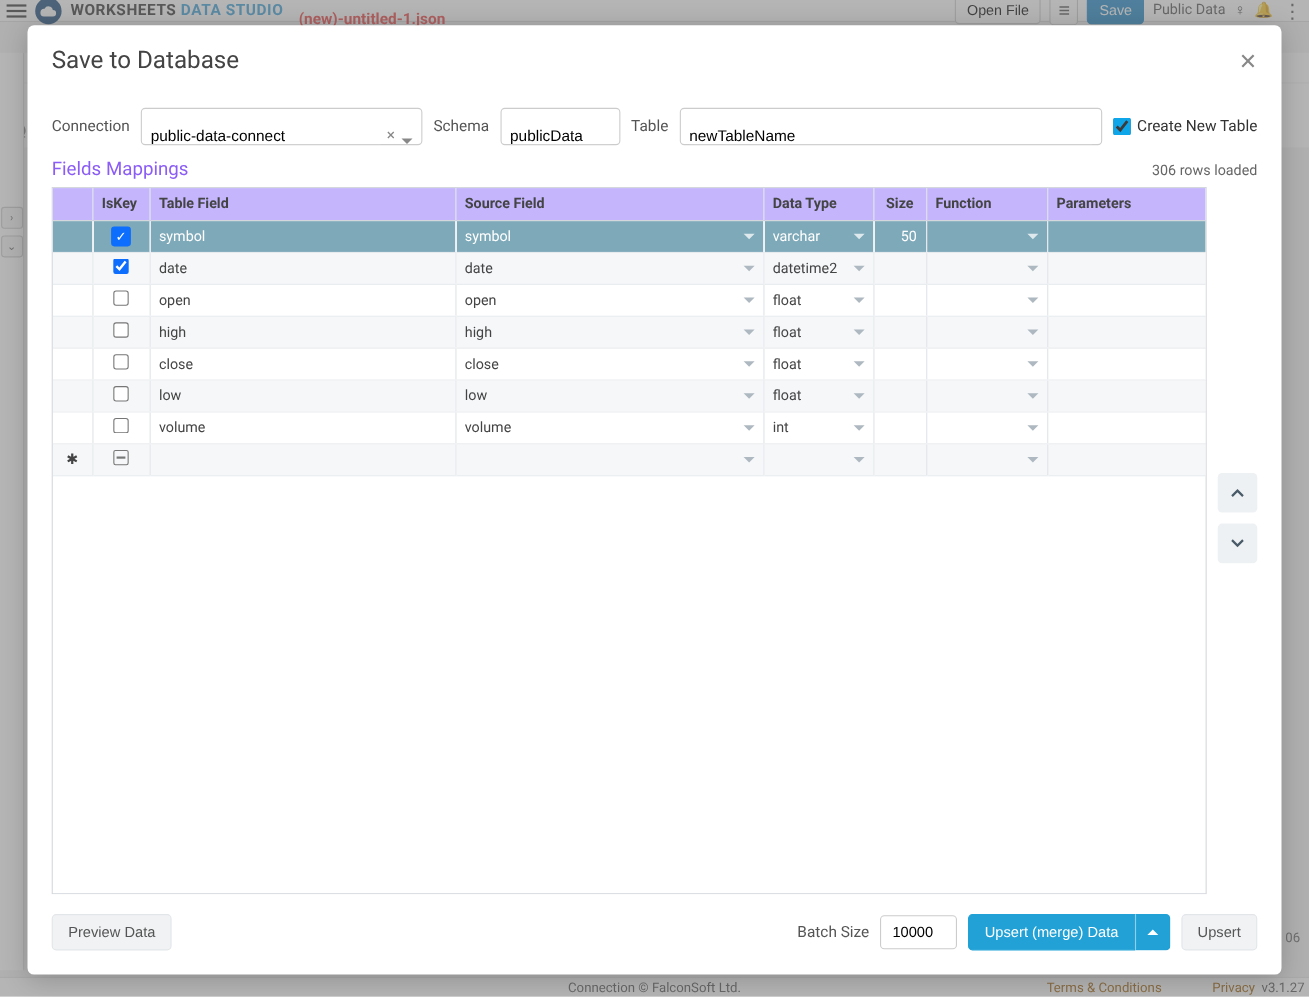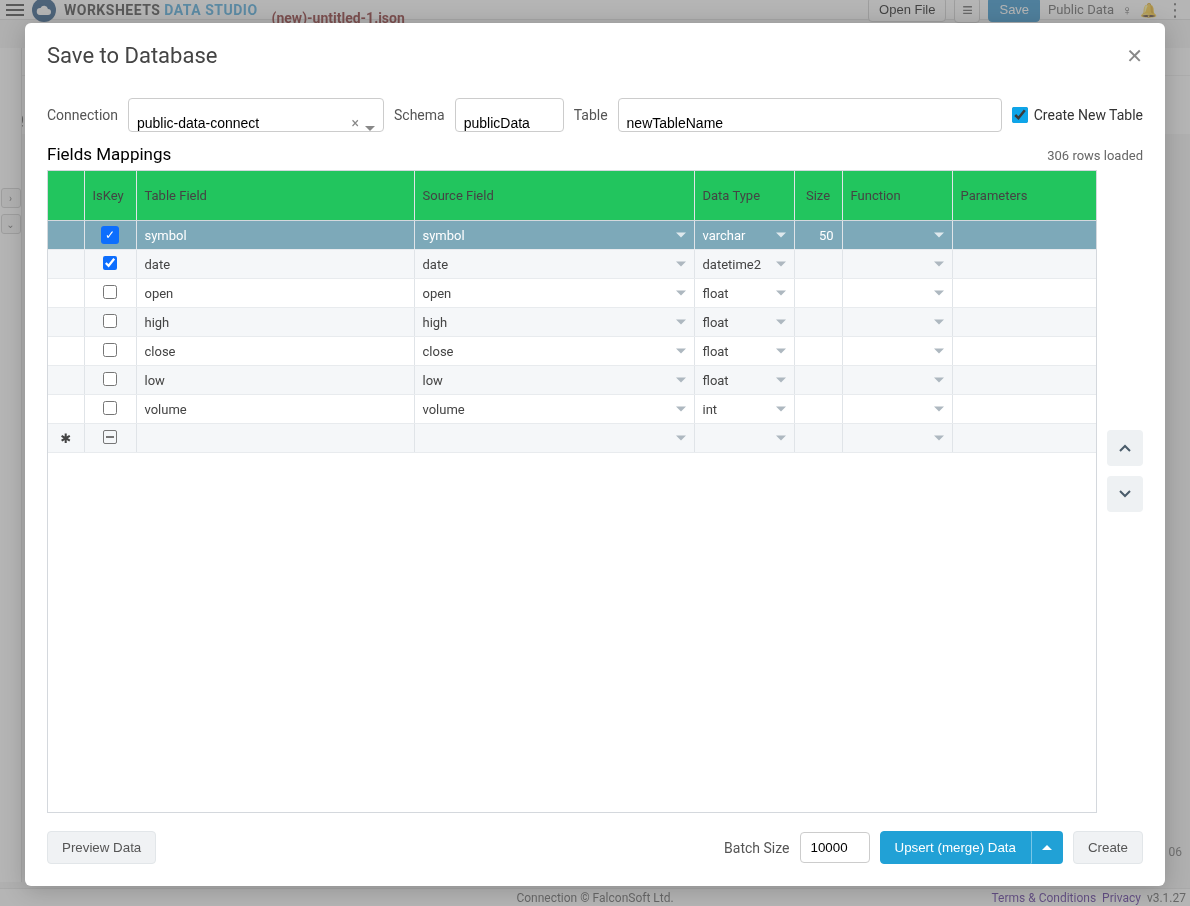--- a/index.html
+++ b/index.html
@@ -7,62 +7,62 @@
 
     
     .bg-app { position: absolute; inset: 0; background: #f4f4f4; }
     .bg-topbar { height: 20px; background: #fff; border-bottom: 1px solid #ddd; display: flex; align-items: center; padding: 0 6px; gap: 8px; }
     .hamburger { display: inline-flex; flex-direction: column; gap: 3px; }
     .hamburger span { display: block; width: 18px; height: 2px; background: #333; }
     .cloud-icon { width: 24px; height: 24px; border-radius: 50%; background: #1a4a7a; display: inline-flex; align-items: center; justify-content: center; }
     .cloud-icon svg { display: block; }
     .brand { font-weight: bold; letter-spacing: .5px; color: #333; }
     .brand .accent { color: #3aa0d8; }
-    .filename { font-weight: bold; color: #7f1d1d; margin-left: 6px; margin-top: 16px; }
+    .filename { font-weight: bold; color: #ef4444; margin-left: 6px; margin-top: 16px; }
     .top-right { margin-left: auto; display: flex; align-items: center; gap: 8px; }
     .btn { border: 1px solid #ccc; background: #fff; border-radius: 4px; padding: 4px 10px; font-size: 13px; cursor: pointer; }
     .btn-primary { background: #1e88c7; color: #fff; border-color: #1e88c7; }
     .icon-btn { border: 1px solid #ccc; background: #fff; border-radius: 4px; width: 26px; height: 26px; display: inline-flex; align-items: center; justify-content: center; cursor: pointer; }
     .icon-dots::after { content: "⋮"; font-size: 18px; color: #555; }
     .icon-bars::after { content: "≡"; font-size: 18px; color: #555; }
     .link-muted { color: #555; font-size: 13px; }
     .left-rail { position: absolute; left: 0; top: 48px; bottom: 24px; width: 22px; background: #fff; border-right: 1px solid #ddd; display: flex; flex-direction: column; align-items: center; padding-top: 140px; }
     .rail-btn { width: 20px; height: 20px; border: 1px solid #ccc; border-radius: 3px; background: #f7f7f7; margin-bottom: 6px; display: flex; align-items: center; justify-content: center; font-size: 10px; color: #666; }
     .bg-filterbar { position: absolute; left: 0; right: 0; top: 48px; height: 28px; background: #fff; border-bottom: 1px solid #eee; padding-left: 6px; display:flex; align-items:center; color:#666; font-size:13px; }
     .bg-sidecol { position: absolute; left: 0; top: 76px; right: 0; height: 58px; background: #fff; padding-left: 6px; display:flex; flex-direction:column; justify-content:space-around; color:#444; font-size:14px; }
     .footer { position: absolute; left: 0; right: 0; bottom: 0; height: 18px; background: #fff; border-top: 1px solid #e5e5e5; font-size: 12px; color: #555; display: flex; align-items: center; justify-content: center; }
     .footer .foot-right { position: absolute; right: 4px; display: flex; gap: 6px; }
-    .footer a { color: #4c1d95; text-decoration: none; }
+    .footer a { color: #a16207; text-decoration: none; margin-left: 40px; }
     .count-badge { position: absolute; right: 8px; bottom: 47px; font-size: 12px; color: #666; }
 
     
     .overlay { position: absolute; inset: 0; background: rgba(120,120,120,0.55); }
     .modal { position: absolute; left: 25px; right: 25px; top: 23px; bottom: 20px; background: #fff; border-radius: 6px; box-shadow: 0 4px 24px rgba(0,0,0,.2); display: flex; flex-direction: column; }
     .modal-header { padding: 20px 22px 12px; display: flex; align-items: center; }
     .modal-title { font-size: 22px; font-weight: 400; color: #444; }
     .close-x { margin-left: auto; font-size: 20px; color: #888; cursor: pointer; }
 
     .modal-body { padding: 0 22px; flex: 1; display: flex; flex-direction: column; overflow: hidden; }
 
     .form-row { display: flex; align-items: center; gap: 10px; margin: 18px 0 12px; flex-wrap: wrap; }
     .lbl { color: #555; }
     .select-box { border: 1px solid #ccc; border-radius: 4px; height: 34px; display: inline-flex; align-items: flex-end; padding: 0 8px; gap: 6px; min-width: 0; }
     .select-box input { border: none; outline: none; font-size: 14px; }
     .clear-x { color: #888; cursor: pointer; }
     .caret { width: 0; height: 0; border-left: 5px solid transparent; border-right: 5px solid transparent; border-top: 5px solid #888; display: inline-block; }
     .chk-cyan { width: 16px; height: 16px; accent-color: #0ea5e9; }
 
     .section-row { display: flex; justify-content: space-between; align-items: baseline; margin-bottom: 6px; }
-    .section-title { font-size: 17px; color: #000000; }
+    .section-title { font-size: 17px; color: #8b5cf6; }
     .rows-loaded { color: #666; font-size: 13px; }
 
     .grid-wrap { position: relative; flex: 1; display: flex; }
     .grid { border: 1px solid #d4d8dd; flex: 1; overflow: hidden; position: relative; }
     table.fields { width: 100%; border-collapse: collapse; table-layout: fixed; }
-    table.fields th { background: #22c55e; font-weight: 400; text-align: left; padding: 17px 8px; border-bottom: 1px solid #d4d8dd; font-size: 13px; color: #444; }
+    table.fields th { background: #c4b5fd; font-weight: 700; text-align: left; padding: 7px 8px; border-bottom: 1px solid #d4d8dd; font-size: 13px; color: #444; }
     table.fields th + th, table.fields td + td { border-left: 1px solid #e0e4e8; }
     table.fields td { padding: 5px 8px; border-bottom: 1px solid #e8ebee; font-size: 13px; color: #444; position: relative; height: 29px; }
     table.fields tbody tr:nth-child(odd) { background: #fff; }
     table.fields tbody tr:nth-child(even) { background: #f5f7f9; }
     table.fields tbody tr.selected { background: #7da9b9 !important; color: #fff; }
     table.fields tbody tr.selected td { color: #fff; }
     table.fields tbody tr.selected .cell-caret { border-top-color: rgba(255,255,255,.75); }
     .col-handle { width: 36px; text-align: center; color: #888; }
     .col-iskey { width: 52px; text-align: center; }
     .col-tablefield { width: 278px; }
@@ -324,16 +324,16 @@
       <button class="btn-light">Preview Data</button>
       <span class="spacer"></span>
       <span class="lbl">Batch Size</span>
       <input class="batch-input" value="10000" style="">
       <span class="split-btn">
         <button class="main">Upsert (merge) Data</button>
         <button class="drop">
             <span class="caret-up"></span>
           </button>
       </span>
-      <button class="btn-light">Create</button>
+      <button class="btn-light">Upsert</button>
     </div>
   </div>
 </div>
 
 </body></html>

